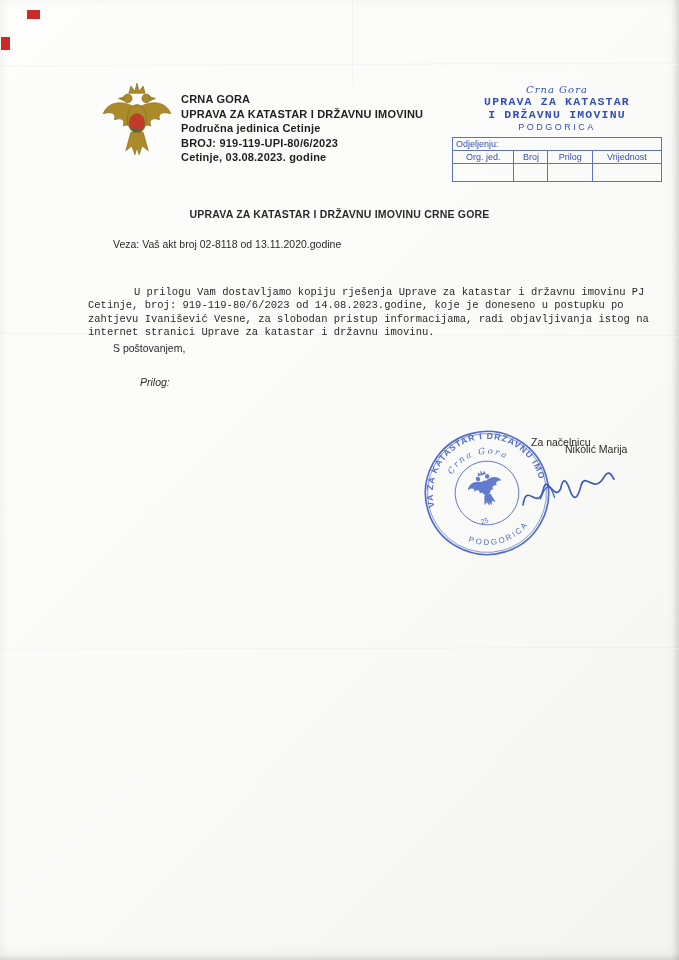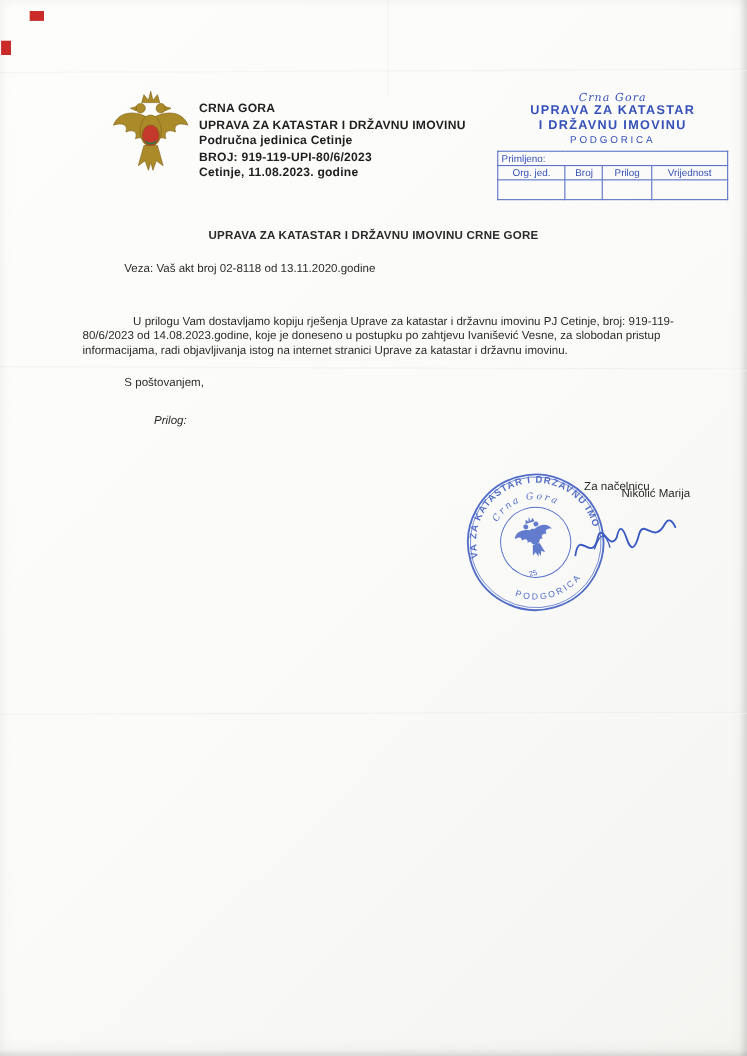--- a/index.html
+++ b/index.html
@@ -26,31 +26,31 @@
   
   .red-mark{background:#cb2b28;}
   .red-mark-1{left:27px;top:10px;width:13px;height:9px;}
   .red-mark-2{left:1px;top:37px;width:9px;height:13px;}
   
   .crest{left:100px;top:82px;width:74px;height:82px;}
   .lh-text{left:181px;top:92px;font-weight:bold;font-size:11px;line-height:14.5px;letter-spacing:.2px;color:#1f1f1f;}
   
   .rcpt{left:452px;top:84px;width:210px;color:#3550b8;text-align:center;}
   .rcpt .script{font-family:"DejaVu Serif",serif;font-style:italic;font-size:10px;letter-spacing:1px;}
-  .rcpt .big{font-weight:bold;font-size:11.5px;letter-spacing:1.2px;line-height:13px;}
+  .rcpt .big{font-weight:bold;font-size:11.5px;letter-spacing:1.2px;line-height:13px;font-family:Liberation Mono, monospace;}
   .rcpt .city{font-size:9px;letter-spacing:2.5px;margin-top:1px;}
   .rcpt-table{margin-top:5px;width:100%;border-collapse:collapse;font-size:8.5px;color:#3550b8;}
   .rcpt-table td,.rcpt-table th{border:1px solid #5b72c6;padding:1px 3px;font-weight:normal;}
   .rcpt-table .title-cell{text-align:left;font-size:9px;}
   .rcpt-table .hdr{font-size:9px;}
   .rcpt-table .empty{height:15px;}
   
   .recipient{left:0;right:0;top:208px;text-align:center;font-size:10.5px;font-weight:600;letter-spacing:.2px;}
   .reference{left:113px;top:238px;font-size:10.5px;}
-  .body-par{left:75px;top:286px;width:566px;font-size:10.5px;line-height:13.4px;text-indent:46px;}
+  .body-par{left:88px;top:286px;width:566px;font-size:10.5px;line-height:13.4px;text-indent:46px;font-family:Liberation Mono, monospace;}
   .closing{left:113px;top:342px;font-size:10.5px;}
   .attach-label{left:140px;top:376px;font-size:10.5px;font-style:italic;}
   .attach-item{left:140px;top:390px;width:490px;font-size:10.5px;line-height:13.4px;}
   
   .round-stamp{left:418px;top:424px;width:138px;height:138px;transform:rotate(-16deg);opacity:.88;}
   .sign-for{left:531px;top:436px;font-size:10.5px;}
   .sign-name{left:537px;top:443px;font-size:10.5px;margin-left:28px;}
   .signature{left:516px;top:466px;width:105px;height:52px;transform:rotate(-6deg);}
   
   .delivery{left:113px;top:560px;font-size:10.5px;line-height:14.5px;width:540px;}
@@ -85,32 +85,32 @@
       <ellipse cx="36" cy="40" rx="7.6" ry="9.2" fill="#c4392b" stroke="#84681c" stroke-width="0.7"></ellipse>
       <path d="M30.5 43.5 a6.5 6.5 0 0 0 11 0 l-1.2 3.4 a6 3.2 0 0 1 -8.6 0 z" fill="#2e7d46"></path>
     </svg>
   </div>
 
   <div class="abs lh-text">
     <div>CRNA GORA</div>
     <div>UPRAVA ZA KATASTAR I DRŽAVNU IMOVINU</div>
     <div>Područna jedinica Cetinje</div>
     <div>BROJ: 919-119-UPI-80/6/2023</div>
-    <div>Cetinje, 11.08.2023. godine</div>
+    <div>Cetinje, 03.08.2023. godine</div>
   </div>
 
   <div class="abs rcpt">
     <div class="script">Crna Gora</div>
     <div class="big">UPRAVA ZA KATASTAR</div>
     <div class="big">I DRŽAVNU IMOVINU</div>
     <div class="city">PODGORICA</div>
     <table class="rcpt-table">
       <tbody>
           <tr>
-            <td class="title-cell" colspan="4">Primljeno:</td>
+            <td class="title-cell" colspan="4">Odjeljenju:</td>
           </tr>
       <tr>
         <td class="hdr">Org. jed.</td>
         <td class="hdr">Broj</td>
         <td class="hdr">Prilog</td>
         <td class="hdr">Vrijednost</td>
       </tr>
       <tr>
         <td class="empty"></td>
         <td class="empty"></td>

